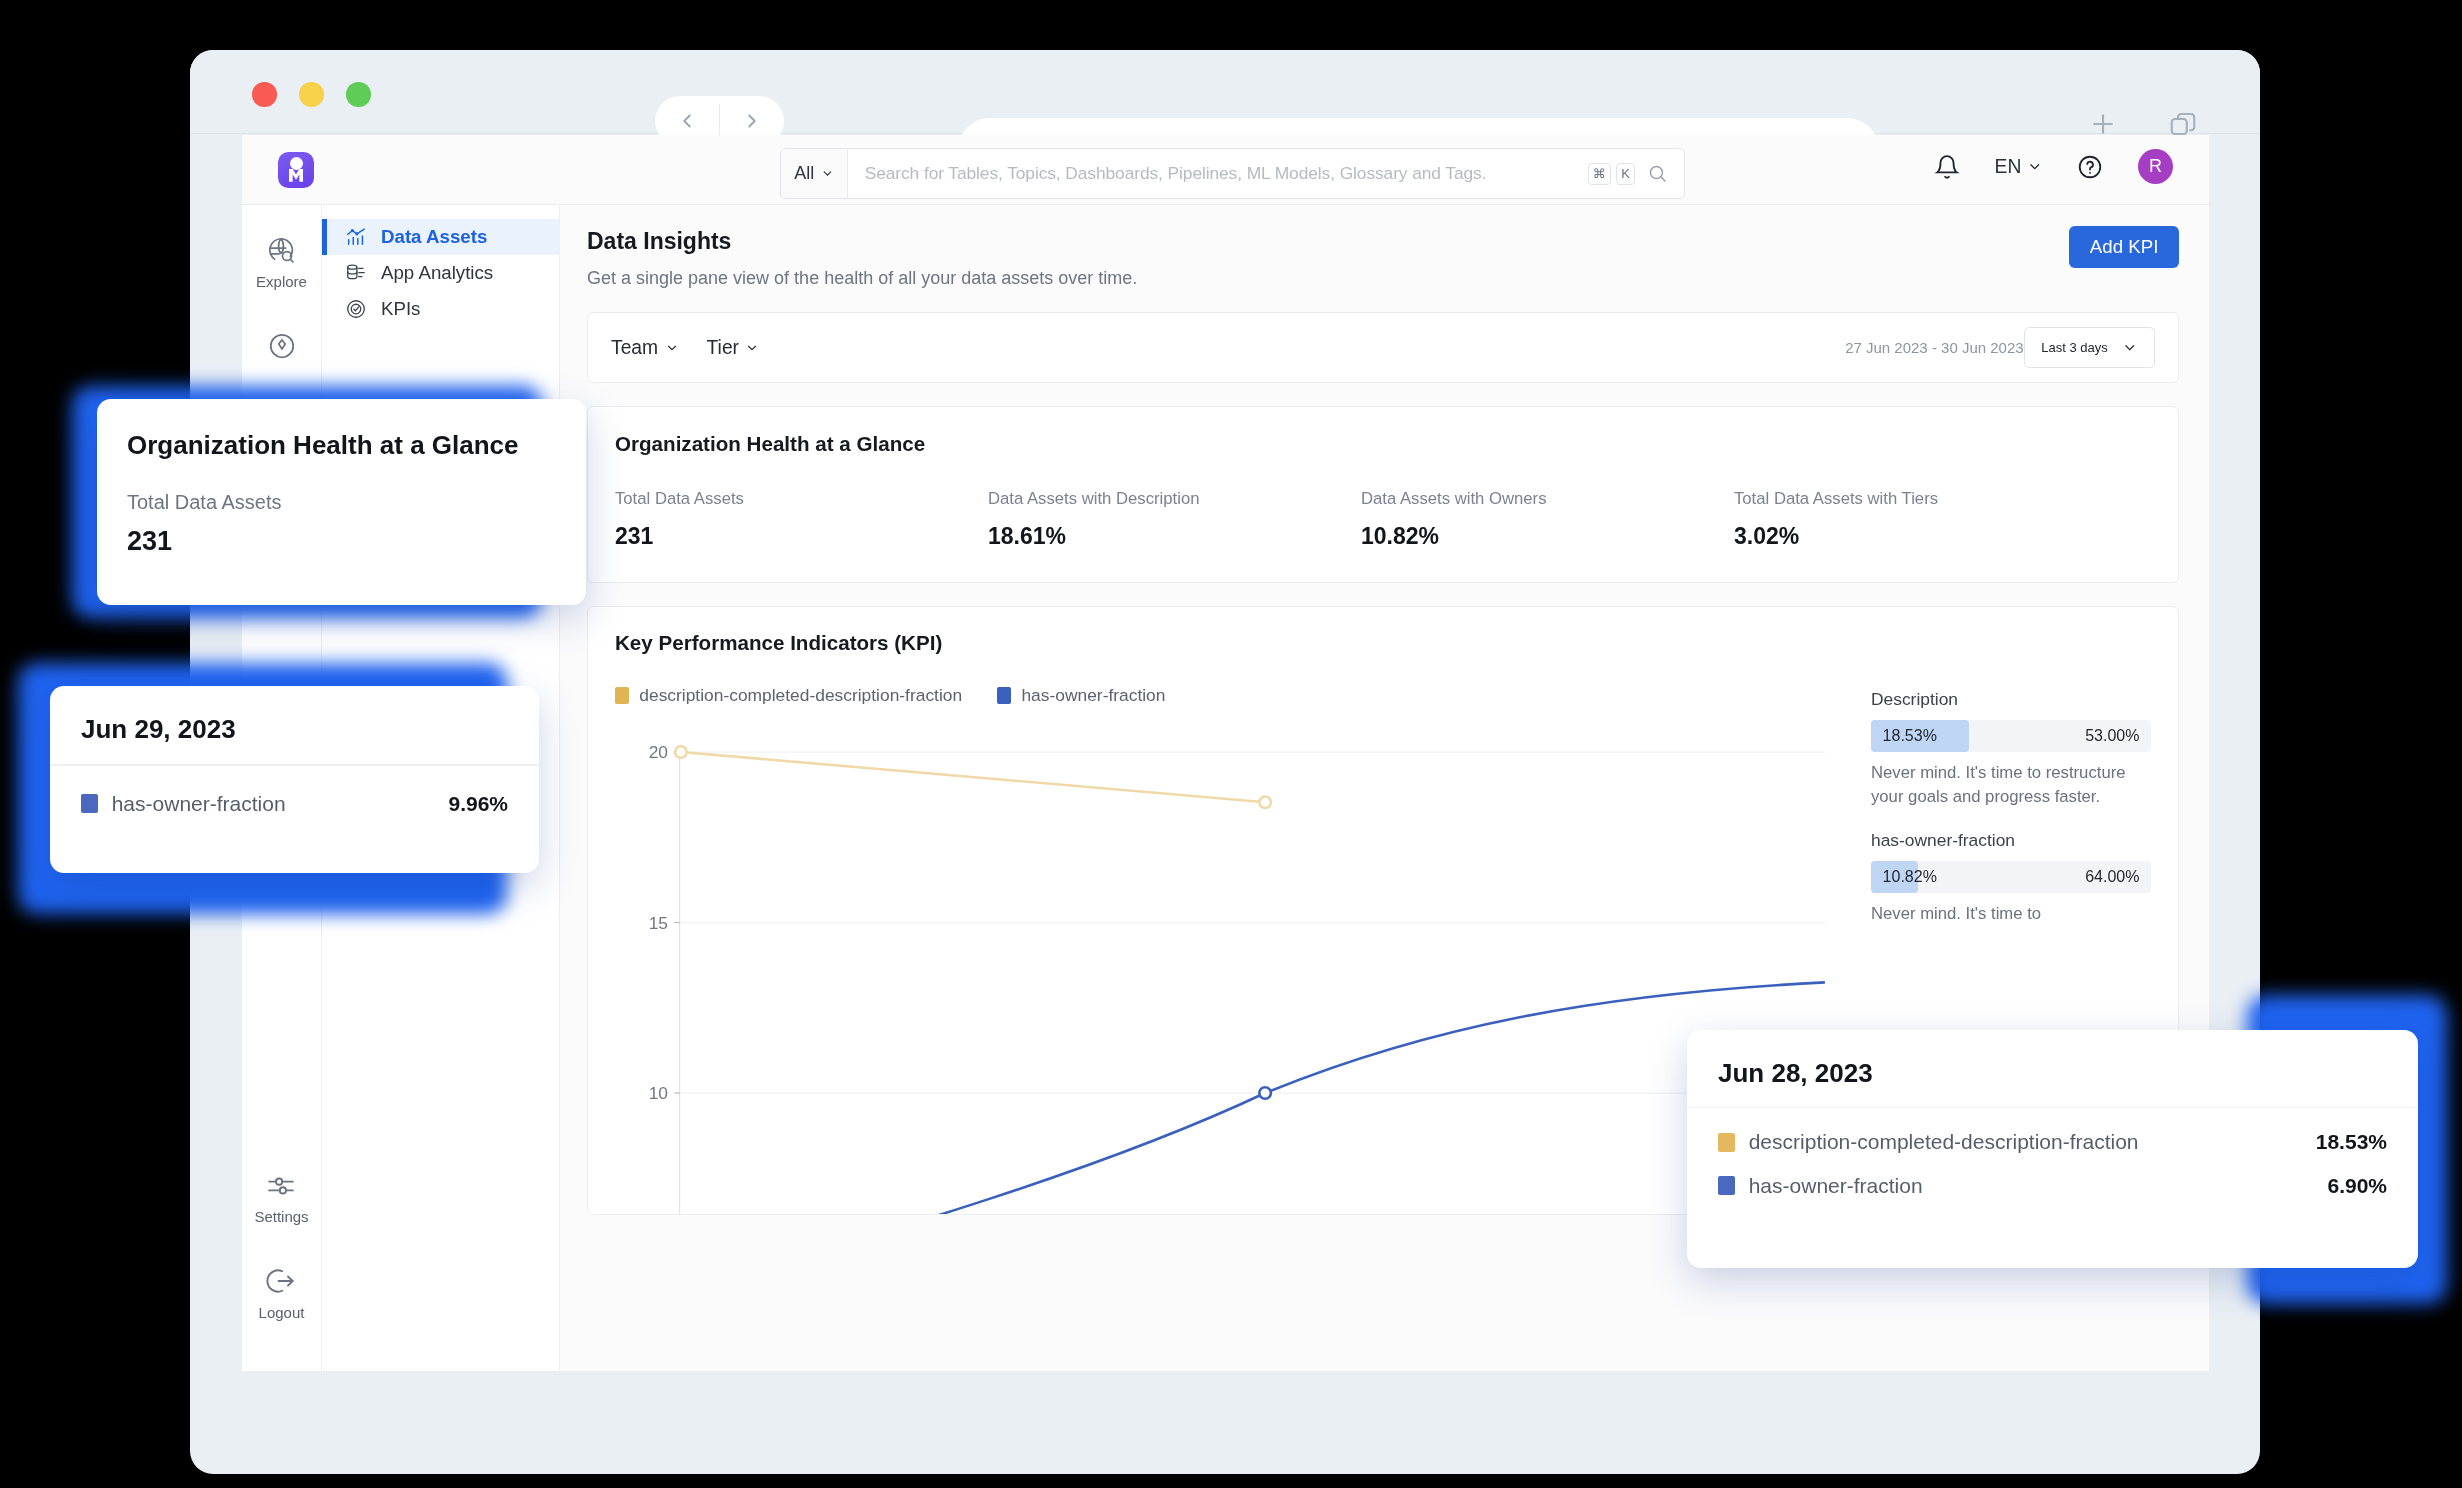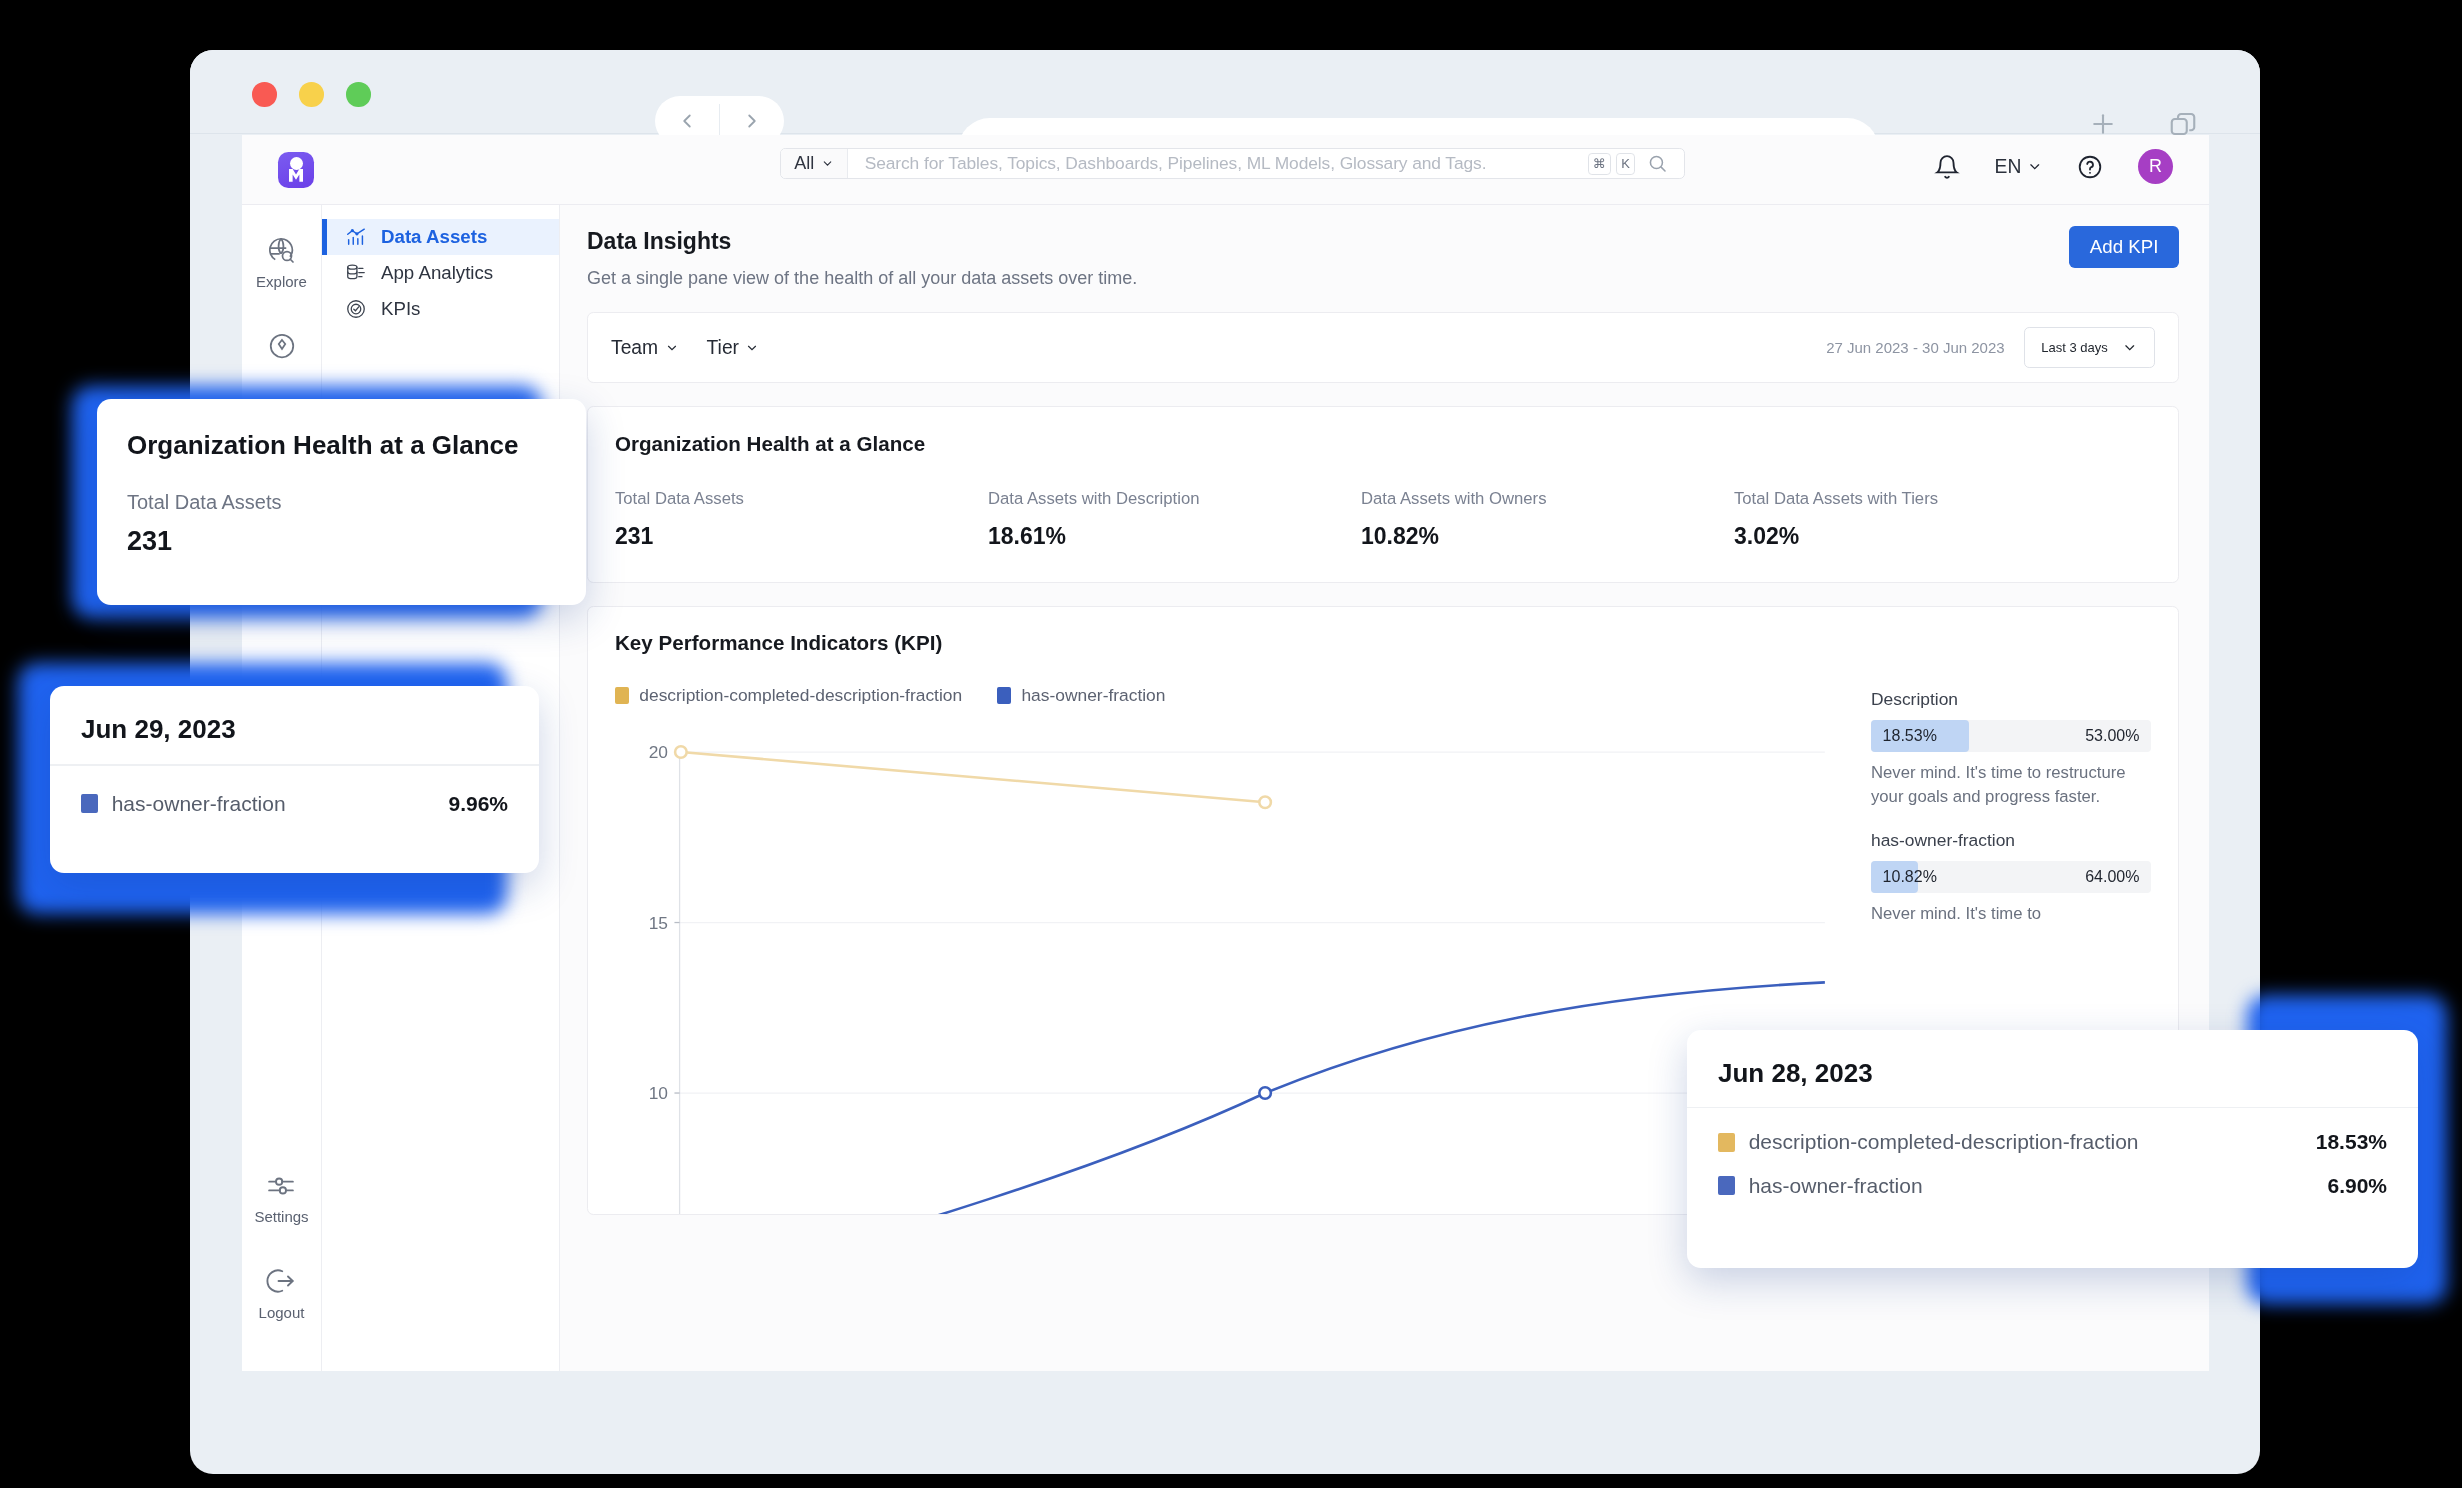--- a/index.html
+++ b/index.html
@@ -102,21 +102,21 @@
   }
   .logo-mark::after {
     content: ""; position: absolute;
     width: 14px; height: 13px; bottom: 5.8px;
     background: #ffffff;
     clip-path: polygon(0 0, 25% 0, 50% 45%, 75% 0, 100% 0, 100% 100%, 74% 100%, 74% 45%, 50% 85%, 26% 45%, 26% 100%, 0 100%);
   }
 
   .searchwrap {
     position: absolute; left: 538px; top: 13px;
-    width: 905px; height: 31px;
+    width: 905px; height: 51px;
     display: flex;
     border: 0.6px solid #e3e5ea;
     border-radius: 5.2px;
     background: #ffffff;
     overflow: hidden;
   }
   .search-scope {
     width: 67px; display: flex; align-items: center; justify-content: center;
     gap: 6.4px; background: #fafafb; border-right: 0.6px solid #e9ebef;
     font-size: 18px; color: #2f3440;
@@ -215,21 +215,21 @@
   }
   .filterbar {
     height: 71px; display: flex; align-items: center;
     padding: 0 23px;
   }
   .filter-chip {
     display:flex; align-items:center; gap:6.4px;
     font-size: 19.3px; color: #262b35; margin-right: 28px;
   }
   .filter-spacer { flex: 1; }
-  .date-range { font-size: 15px; color: #8d94a2; margin-right: 19px; }
+  .date-range { font-size: 15px; color: #8d94a2; margin-right: 0; }
   .range-select {
     border: 0.6px solid #dfe2e8; border-radius: 5.2px;
     padding: 11.6px 16.7px; font-size: 13px; color: #22272f;
     display:flex; align-items:center; gap: 14px; background:#fff;
   }
 
   .org-card { padding: 24.5px 27px 32px 27px; }
   .org-title { font-size: 20.6px; font-weight: bold; color: #16191f; }
   .stats { display: flex; margin-top: 33px; }
   .stat { width: 373px; }

